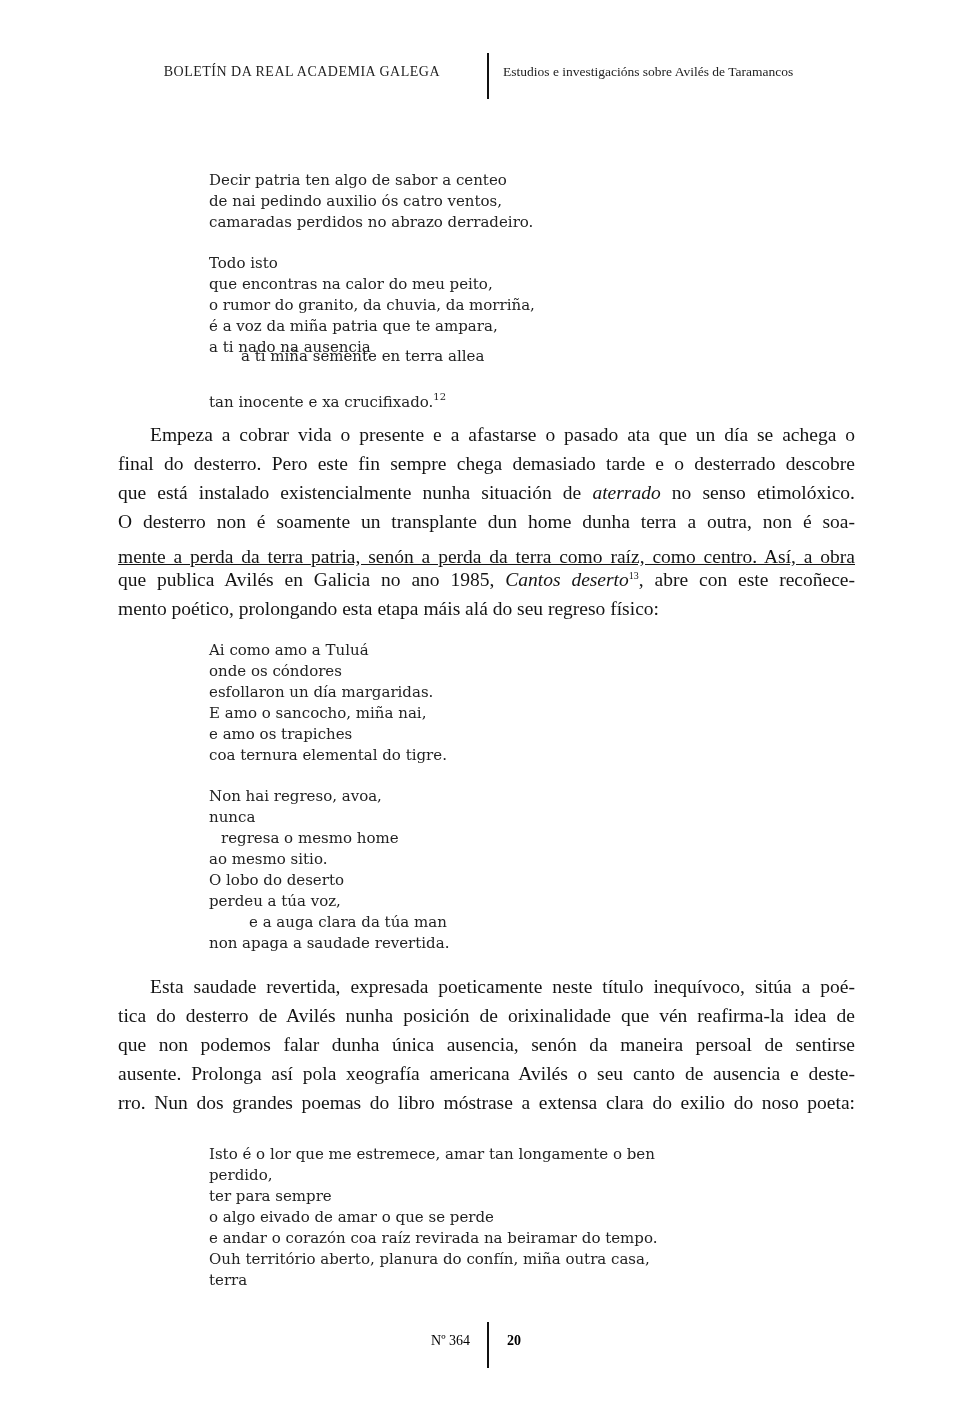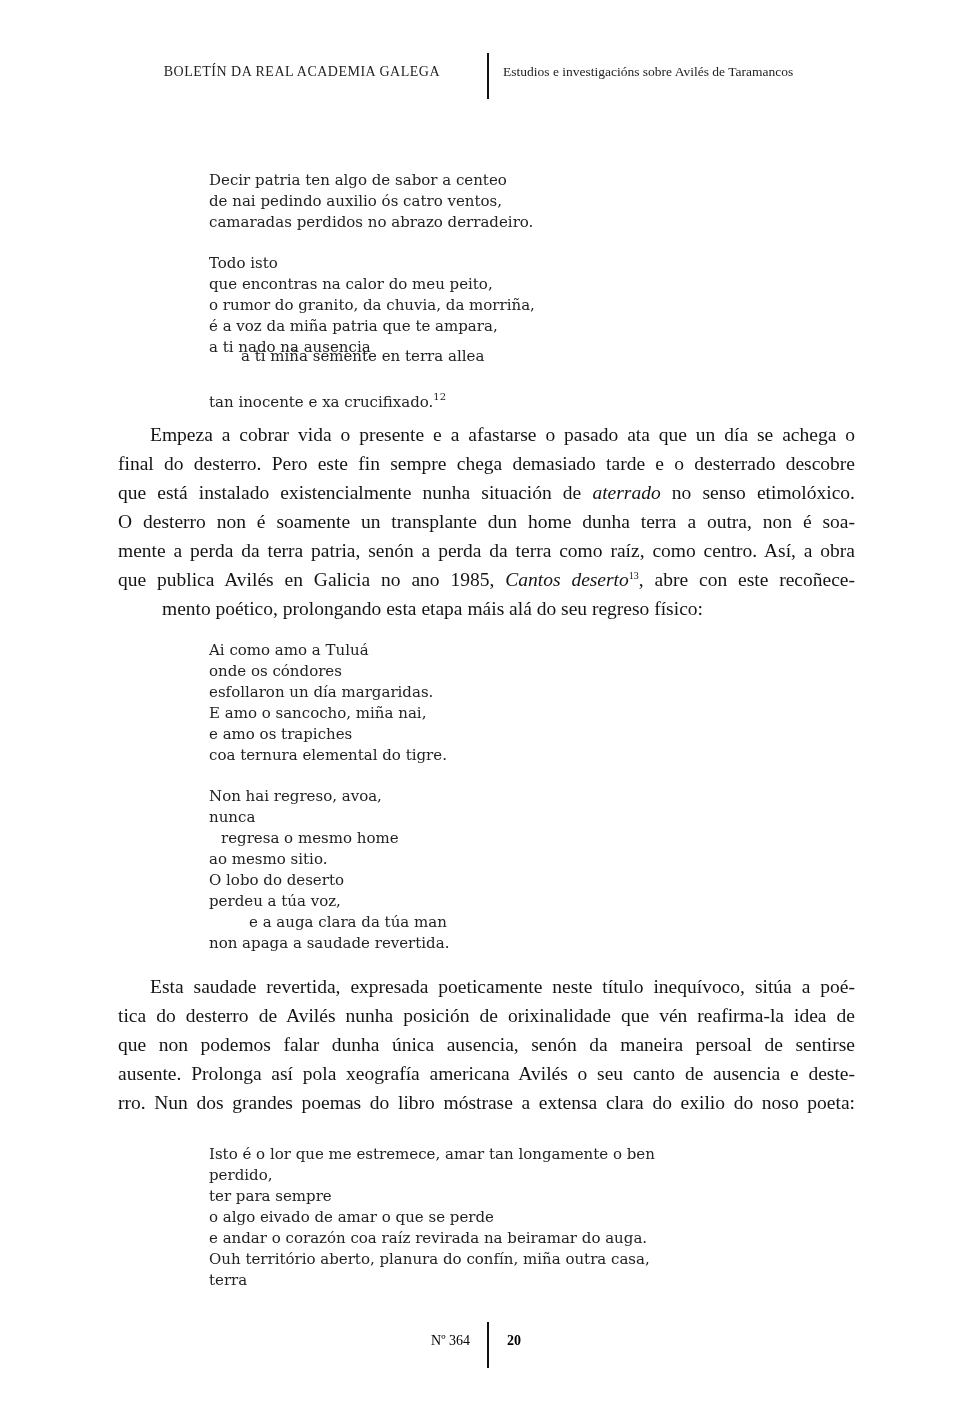--- a/index.html
+++ b/index.html
@@ -12,21 +12,21 @@
     .vrule { position: absolute; left: 487px; width: 1.5px; background: #111; }
     .vrule.top { top: 53px; height: 46px; }
     .vrule.bottom { top: 1322px; height: 46px; }
 
     .verse { position: absolute; left: 209px; font-family: "DejaVu Serif", serif; font-size: 15px; color: #222; }
     .verse .line { position: absolute; left: 0; white-space: nowrap; line-height: 20px; }
 
     .prose { position: absolute; left: 118px; width: 737px; font-family: "Liberation Serif", serif; font-size: 19.5px; color: #141414; }
     .prose .pline { position: absolute; left: 0; width: 737px; white-space: nowrap; line-height: 29px; text-align: justify; text-align-last: justify; }
     .prose .pline.indent { left: 32px; width: 705px; }
-    .prose .pline.last { text-align-last: left; margin-left: 44px; }
+    .prose .pline.last { text-align-last: left; }
     .prose em { font-style: italic; }
     .prose sup, .verse sup { font-size: 10px; vertical-align: 7px; line-height: 0; }
 
     .folio { position: absolute; top: 1333px; font-family: "Liberation Serif", serif; font-size: 14px; color: #000000; white-space: nowrap; }
     .folio.issue { right: 505px; }
     .folio.pnum { left: 507px; font-weight: bold; }
   </style>
 </head>
 <body>
 
@@ -50,21 +50,21 @@
     <div class="line" style="top:167px;">a ti nado na ausencia</div>
     <div class="line" style="top:176px;margin-left:32px;">a ti miña semente en terra allea</div>
     <div class="line" style="top:209px;margin-top:13px;"><span>tan inocente e xa crucifixado.</span><sup>12</sup></div>
   </div>
 
   <div class="prose" style="top:420px;">
     <div class="pline indent" style="top:0px;">Empeza a cobrar vida o presente e a afastarse o pasado ata que un día se achega o</div>
     <div class="pline" style="top:29px;">final do desterro. Pero este fin sempre chega demasiado tarde e o desterrado descobre</div>
     <div class="pline" style="top:58px;"><span>que está instalado existencialmente nunha situación de </span><em>aterrado</em><span> no senso etimolóxico.</span></div>
     <div class="pline" style="top:87px;">O desterro non é soamente un transplante dun home dunha terra a outra, non é soa-</div>
-    <div class="pline" style="top:116px;">mente a perda da terra patria, senón a perda da terra como raíz, como centro. Así, a obra</div>
+    <div class="pline" style="top:122px;text-decoration:underline;">mente a perda da terra patria, senón a perda da terra como raíz, como centro. Así, a obra</div>
     <div class="pline" style="top:145px;"><span>que publica Avilés en Galicia no ano 1985, </span><em>Cantos deserto</em><sup>13</sup><span>, abre con este recoñece-</span></div>
     <div class="pline last" style="top:174px;">mento poético, prolongando esta etapa máis alá do seu regreso físico:</div>
   </div>
 
   <div class="verse" style="top:640px;">
     <div class="line" style="top:0px;">Ai como amo a Tuluá</div>
     <div class="line" style="top:21px;">onde os cóndores</div>
     <div class="line" style="top:42px;">esfollaron un día margaridas.</div>
     <div class="line" style="top:63px;">E amo o sancocho, miña nai,</div>
     <div class="line" style="top:84px;">e amo os trapiches</div>
@@ -86,21 +86,21 @@
     <div class="pline" style="top:58px;">que non podemos falar dunha única ausencia, senón da maneira persoal de sentirse</div>
     <div class="pline" style="top:87px;">ausente. Prolonga así pola xeografía americana Avilés o seu canto de ausencia e deste-</div>
     <div class="pline" style="top:116px;">rro. Nun dos grandes poemas do libro móstrase a extensa clara do exilio do noso poeta:</div>
   </div>
 
   <div class="verse" style="top:1144px;">
     <div class="line" style="top:0px;">Isto é o lor que me estremece, amar tan longamente o ben</div>
     <div class="line" style="top:21px;">perdido,</div>
     <div class="line" style="top:42px;">ter para sempre</div>
     <div class="line" style="top:63px;">o algo eivado de amar o que se perde</div>
-    <div class="line" style="top:84px;">e andar o corazón coa raíz revirada na beiramar do auga.</div>
+    <div class="line" style="top:84px;">e andar o corazón coa raíz revirada na beiramar do tempo.</div>
     <div class="line" style="top:105px;">Ouh território aberto, planura do confín, miña outra casa,</div>
     <div class="line" style="top:126px;">terra</div>
   </div>
 
   <span class="folio issue">Nº 364</span>
   <div class="vrule bottom"></div>
   <span class="folio pnum">20</span>
 
 </div>
 

